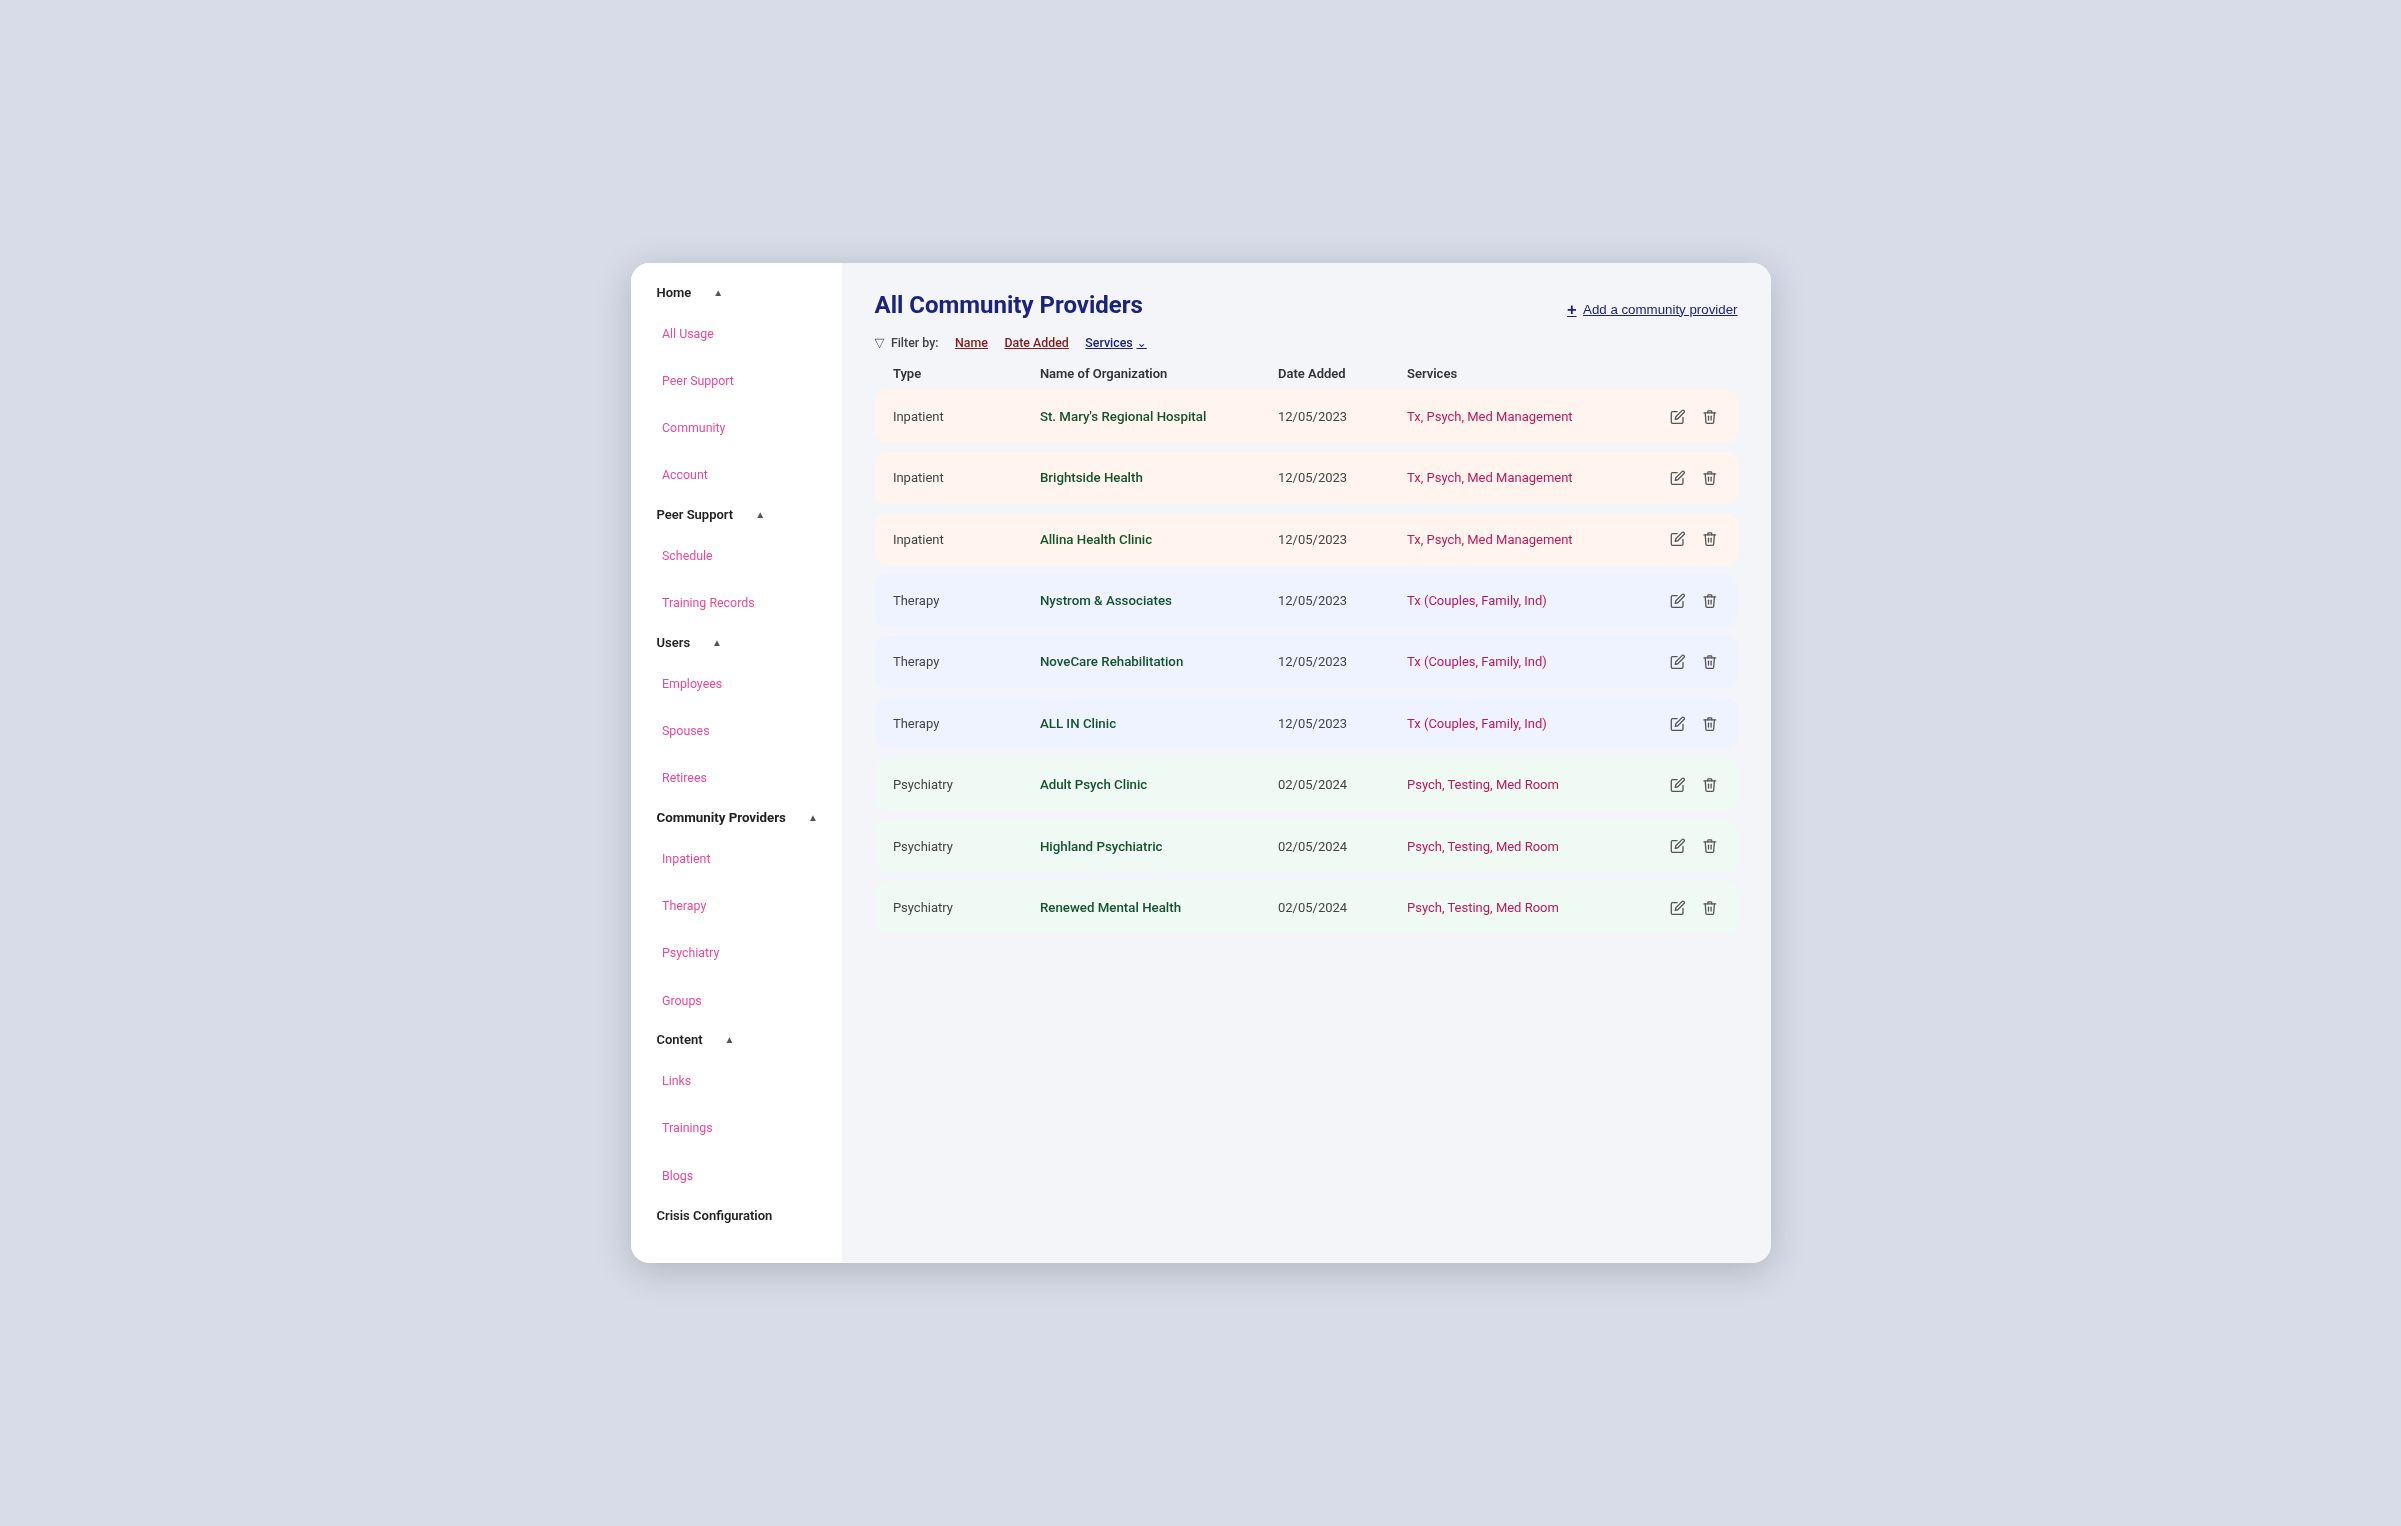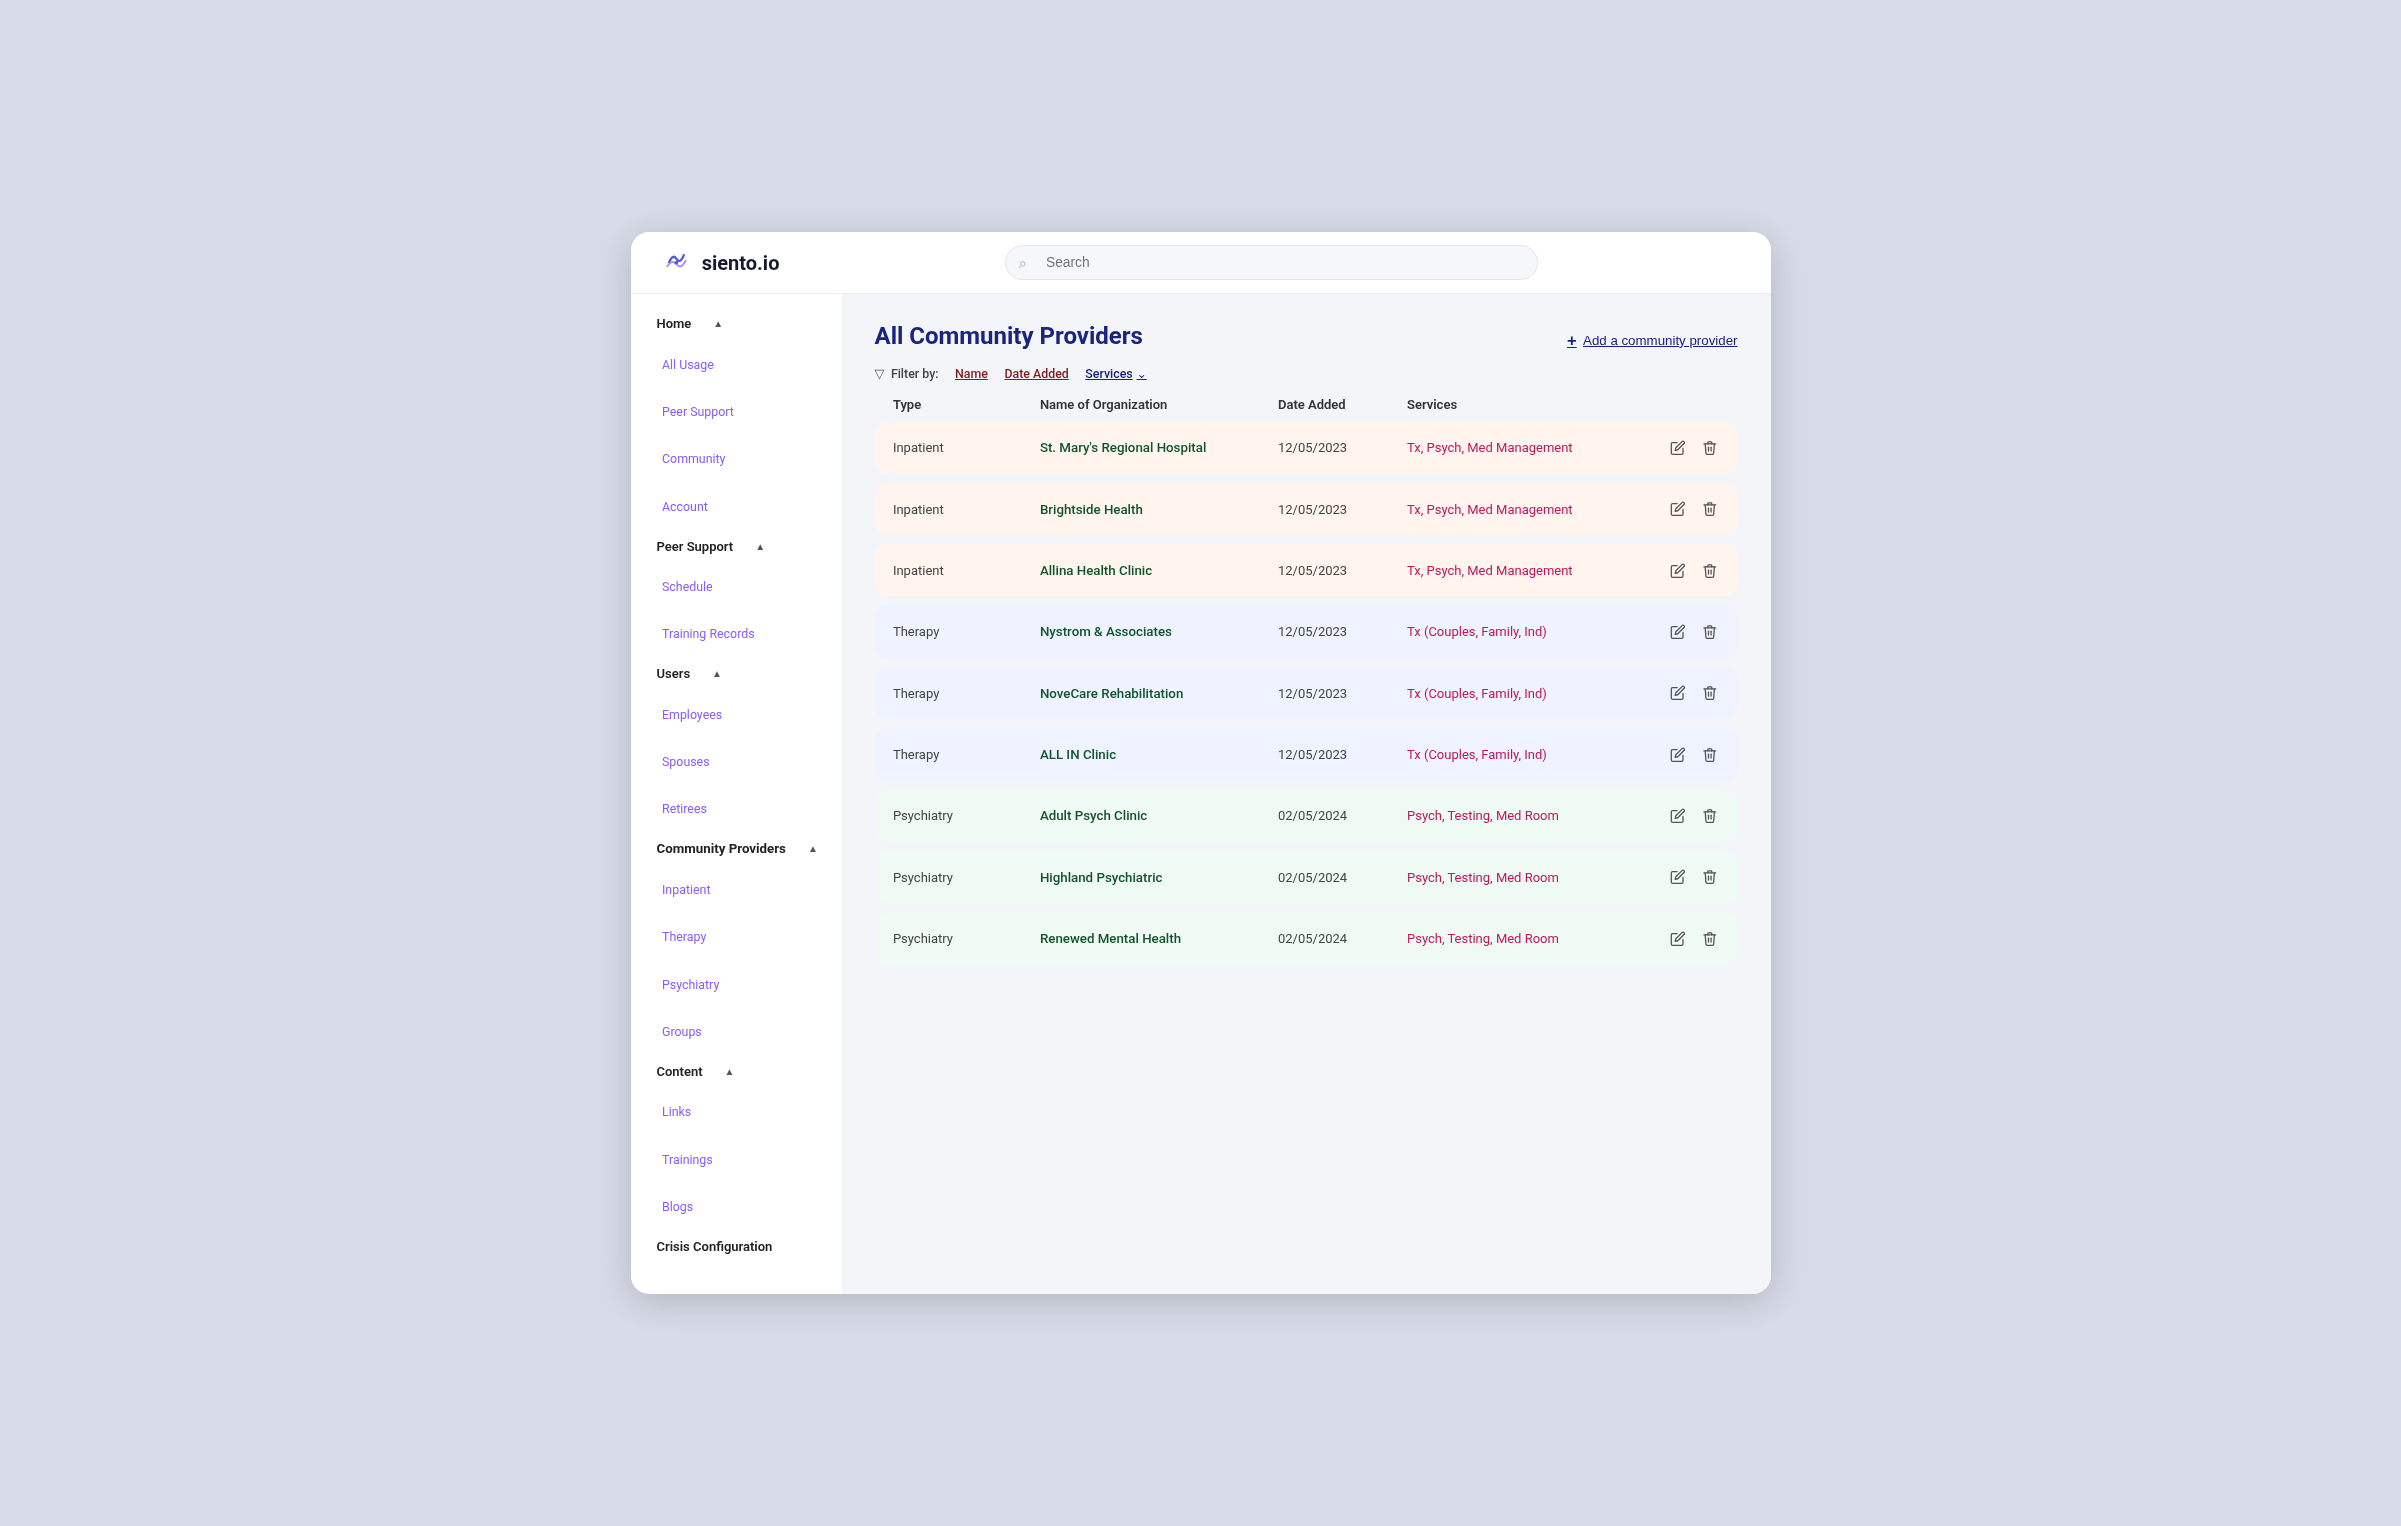--- a/index.html
+++ b/index.html
@@ -101,21 +101,21 @@
     .sidebar-section-title.bold {
       font-weight: 700;
       font-size: 13.3px;
     }
     .chevron {
       font-size: 10px;
       color: #555;
     }
     .sidebar-item {
       font-size: 12.4px;
-      color: #8b5cf6;
+      color: #ec4899;
       padding: 3.7px 0 3.7px 5.5px;
       cursor: pointer;
       line-height: 1.6;
       margin-top: 20px;
     }
     
     .main-content {
       flex: 1;
       padding: 27.6px 33px;
       overflow-y: auto;
@@ -244,34 +244,20 @@
       padding: 1.8px;
       display: flex;
       align-items: center;
     }
   </style>
 </head>
 <body>
 
 <div class="window">
 
-  <div class="topbar">
-    <div class="logo">
-      <svg class="logo-icon" viewBox="0 0 36 36" fill="none" xmlns="http://www.w3.org/2000/svg">
-        <path d="M10 18 Q14 8 18 14 Q22 20 26 10" stroke="#4f5bd5" stroke-width="2.5" fill="none" stroke-linecap="round"></path>
-        <path d="M8 22 Q13 14 18 20 Q23 26 28 16" stroke="#a78bfa" stroke-width="2" fill="none" stroke-linecap="round"></path>
-        <circle cx="18" cy="18" r="2" fill="#4f5bd5"></circle>
-      </svg>
-      <span class="logo-text">siento.io</span>
-    </div>
-    <div class="search-bar">
-      <span class="search-icon-wrap">⌕</span>
-      <input type="text" placeholder="Search" style="">
-    </div>
-  </div>
 
   <div class="body-layout">
 
     <nav class="sidebar">
 
       <div class="sidebar-section">
         <div class="sidebar-section-title">
           <span>Home</span>
           <span class="chevron">▲</span>
         </div>

